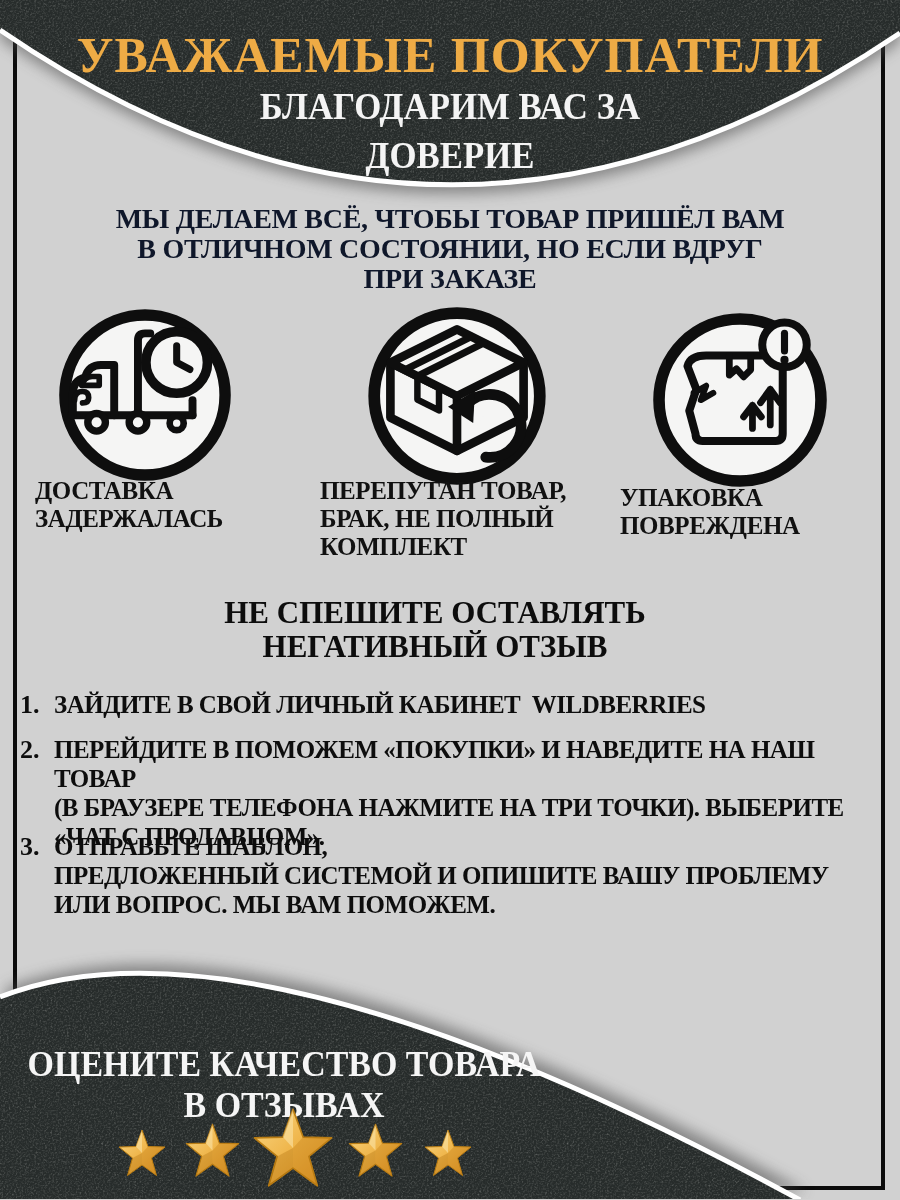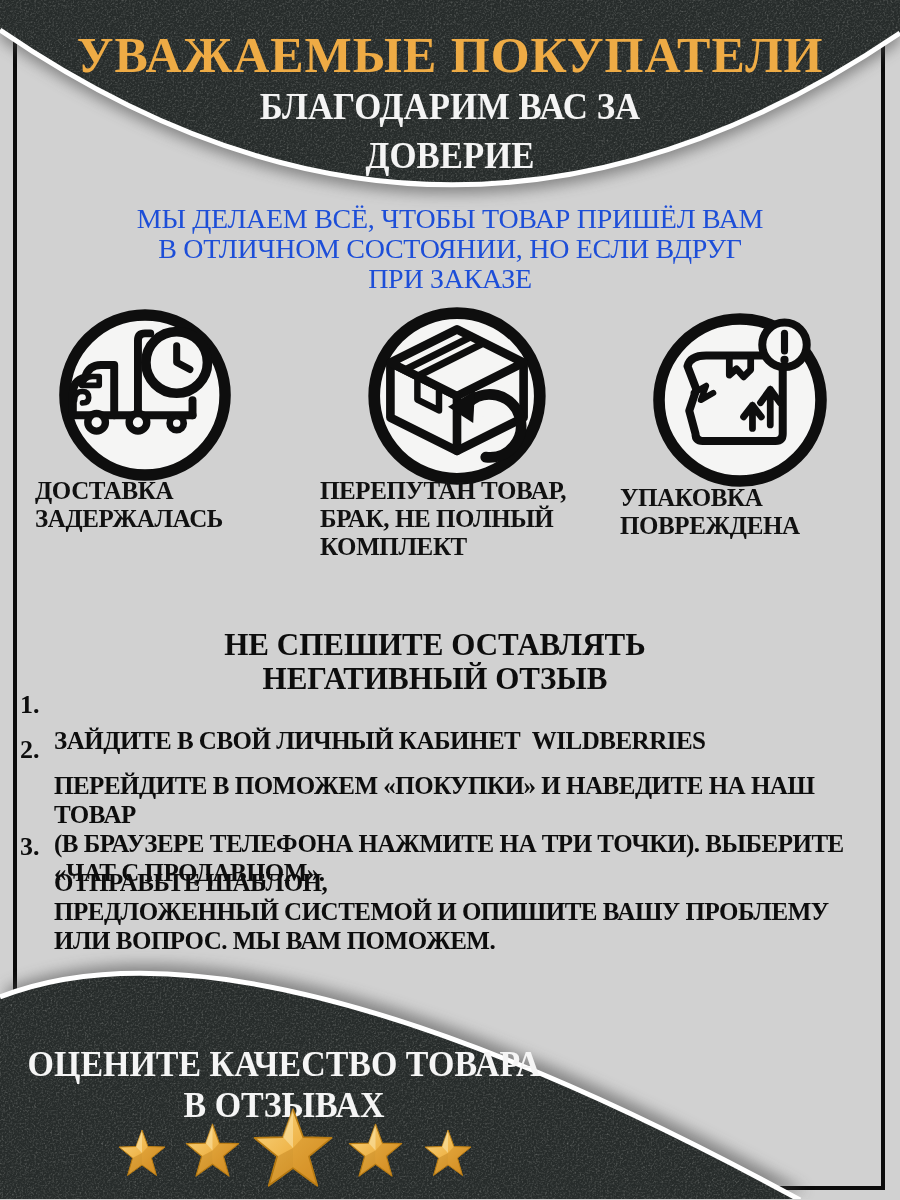--- a/index.html
+++ b/index.html
@@ -9,31 +9,31 @@
   .card-border{position:absolute;left:13px;top:4px;width:864px;height:1178px;
                border:4px solid #0b0b0b;pointer-events:none;}
   .abs{position:absolute;}
   .pre{white-space:pre-wrap;}
   .dark-svg{position:absolute;left:0;}
   .hdr-title{top:26px;left:0;width:900px;text-align:center;
              font-size:50px;font-weight:700;color:#eeab45;letter-spacing:1px;}
   .hdr-sub{top:82px;left:0;width:900px;text-align:center;color:#f4f4f4;
            font-size:37px;line-height:49px;font-weight:700;
            transform:scaleX(.94);transform-origin:center top;}
-  .intro{top:204px;left:0;width:900px;text-align:center;color:#1d4ed8;
-         font-size:28px;line-height:30px;font-weight:400;letter-spacing:-0.3px;}
+  .intro{top:204px;left:0;width:900px;text-align:center;color:#0f172a;
+         font-size:28px;line-height:30px;font-weight:700;letter-spacing:-0.3px;}
   .icon-svg{position:absolute;}
   .icon-label{text-align:left;color:#111;font-weight:700;font-size:25px;
               line-height:28px;letter-spacing:-0.4px;}
   .advice{top:596px;left:0;width:870px;text-align:center;color:#0d0d0d;
-          font-size:31px;line-height:34px;font-weight:700;margin-top:32px;}
+          font-size:31px;line-height:34px;font-weight:700;}
   .step{left:20px;width:860px;display:flex;align-items:flex-start;}
   .step-num{flex:0 0 34px;font-size:26px;font-weight:700;color:#0d0d0d;line-height:29px;}
   .step-text{font-size:25px;line-height:29px;font-weight:700;color:#0d0d0d;
-             letter-spacing:-0.5px;margin-top:36px;}
+             letter-spacing:-0.5px;}
   .foot-title{top:1044px;left:14px;width:540px;text-align:center;color:#f5f5f5;
               font-size:35px;line-height:41px;font-weight:700;
               transform:scaleX(.97);transform-origin:center top;}
   .star{position:absolute;}
 </style>
 </head>
 <body>
 
 <div class="canvas">
 

